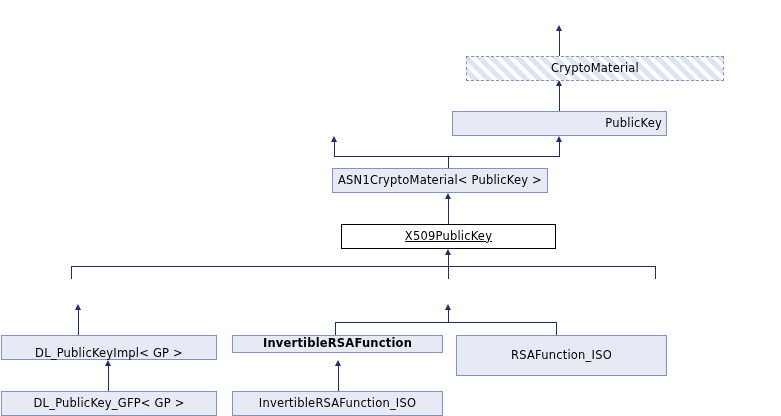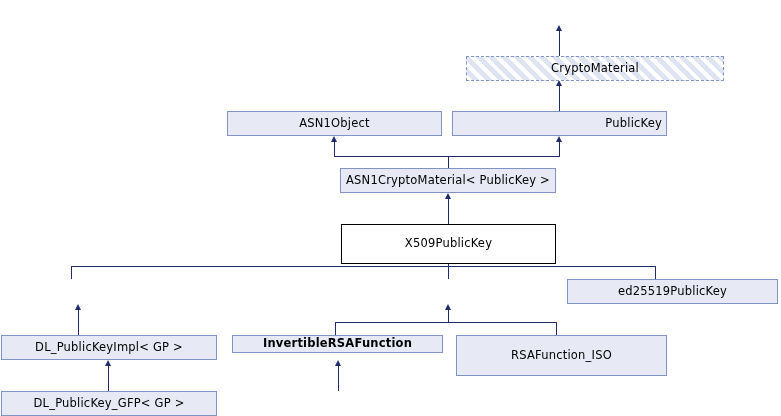--- a/index.html
+++ b/index.html
@@ -109,52 +109,49 @@
   <div class="arrow" style="left:105px; top:360px;"></div>
 
   <div class="edge v" style="left:338px; top:366px; height:25px;"></div>
   <div class="arrow" style="left:335px; top:360px;"></div>
 
 
   <div class="node abstract" style="left:452px; top:56px; width:258px; height:25px;margin-left:14px;">
     <span class="label">CryptoMaterial</span>
   </div>
 
-  <div class="node" style="left:227px; top:111px; width:215px; height:25px;">
-    <span class="label">ASN1Object</span>
-  </div>
 
   <div class="node" style="left:452px; top:111px; width:215px; height:25px;justify-content:flex-end;">
     <span class="label">PublicKey</span>
   </div>
 
-  <div class="node" style="left:340px; top:168px; width:216px; height:25px;">
+  <div class="node" style="left:332px; top:168px; width:216px; height:25px;">
     <span class="label">ASN1CryptoMaterial&lt; PublicKey &gt;</span>
   </div>
 
-  <div class="node current" style="left:341px; top:224px; width:215px; height:40px;">
+  <div class="node current" style="left:341px; top:224px; width:215px; height:25px;text-decoration:underline;">
     <span class="label">X509PublicKey</span>
   </div>
 
 
 
-  <div class="node" style="left:567px; top:279px; width:211px; height:25px;">
-    <span class="label">ed25519PublicKey</span>
-  </div>
 
-  <div class="node" style="left:1px; top:335px; width:216px; height:25px;">
+  <div class="node" style="left:1px; top:335px; width:216px; height:25px;align-items:flex-end;">
     <span class="label">DL_PublicKeyImpl&lt; GP &gt;</span>
   </div>
 
   <div class="node" style="left:232px; top:335px; width:211px; height:18px;font-weight:bold;">
     <span class="label">InvertibleRSAFunction</span>
   </div>
 
   <div class="node" style="left:456px; top:335px; width:211px; height:41px;">
     <span class="label">RSAFunction_ISO</span>
   </div>
 
   <div class="node" style="left:1px; top:391px; width:216px; height:25px;">
     <span class="label">DL_PublicKey_GFP&lt; GP &gt;</span>
   </div>
 
+  <div class="node" style="left:232px; top:391px; width:211px; height:25px;">
+    <span class="label">InvertibleRSAFunction_ISO</span>
+  </div>
 
 </div>
 
 </body></html>

